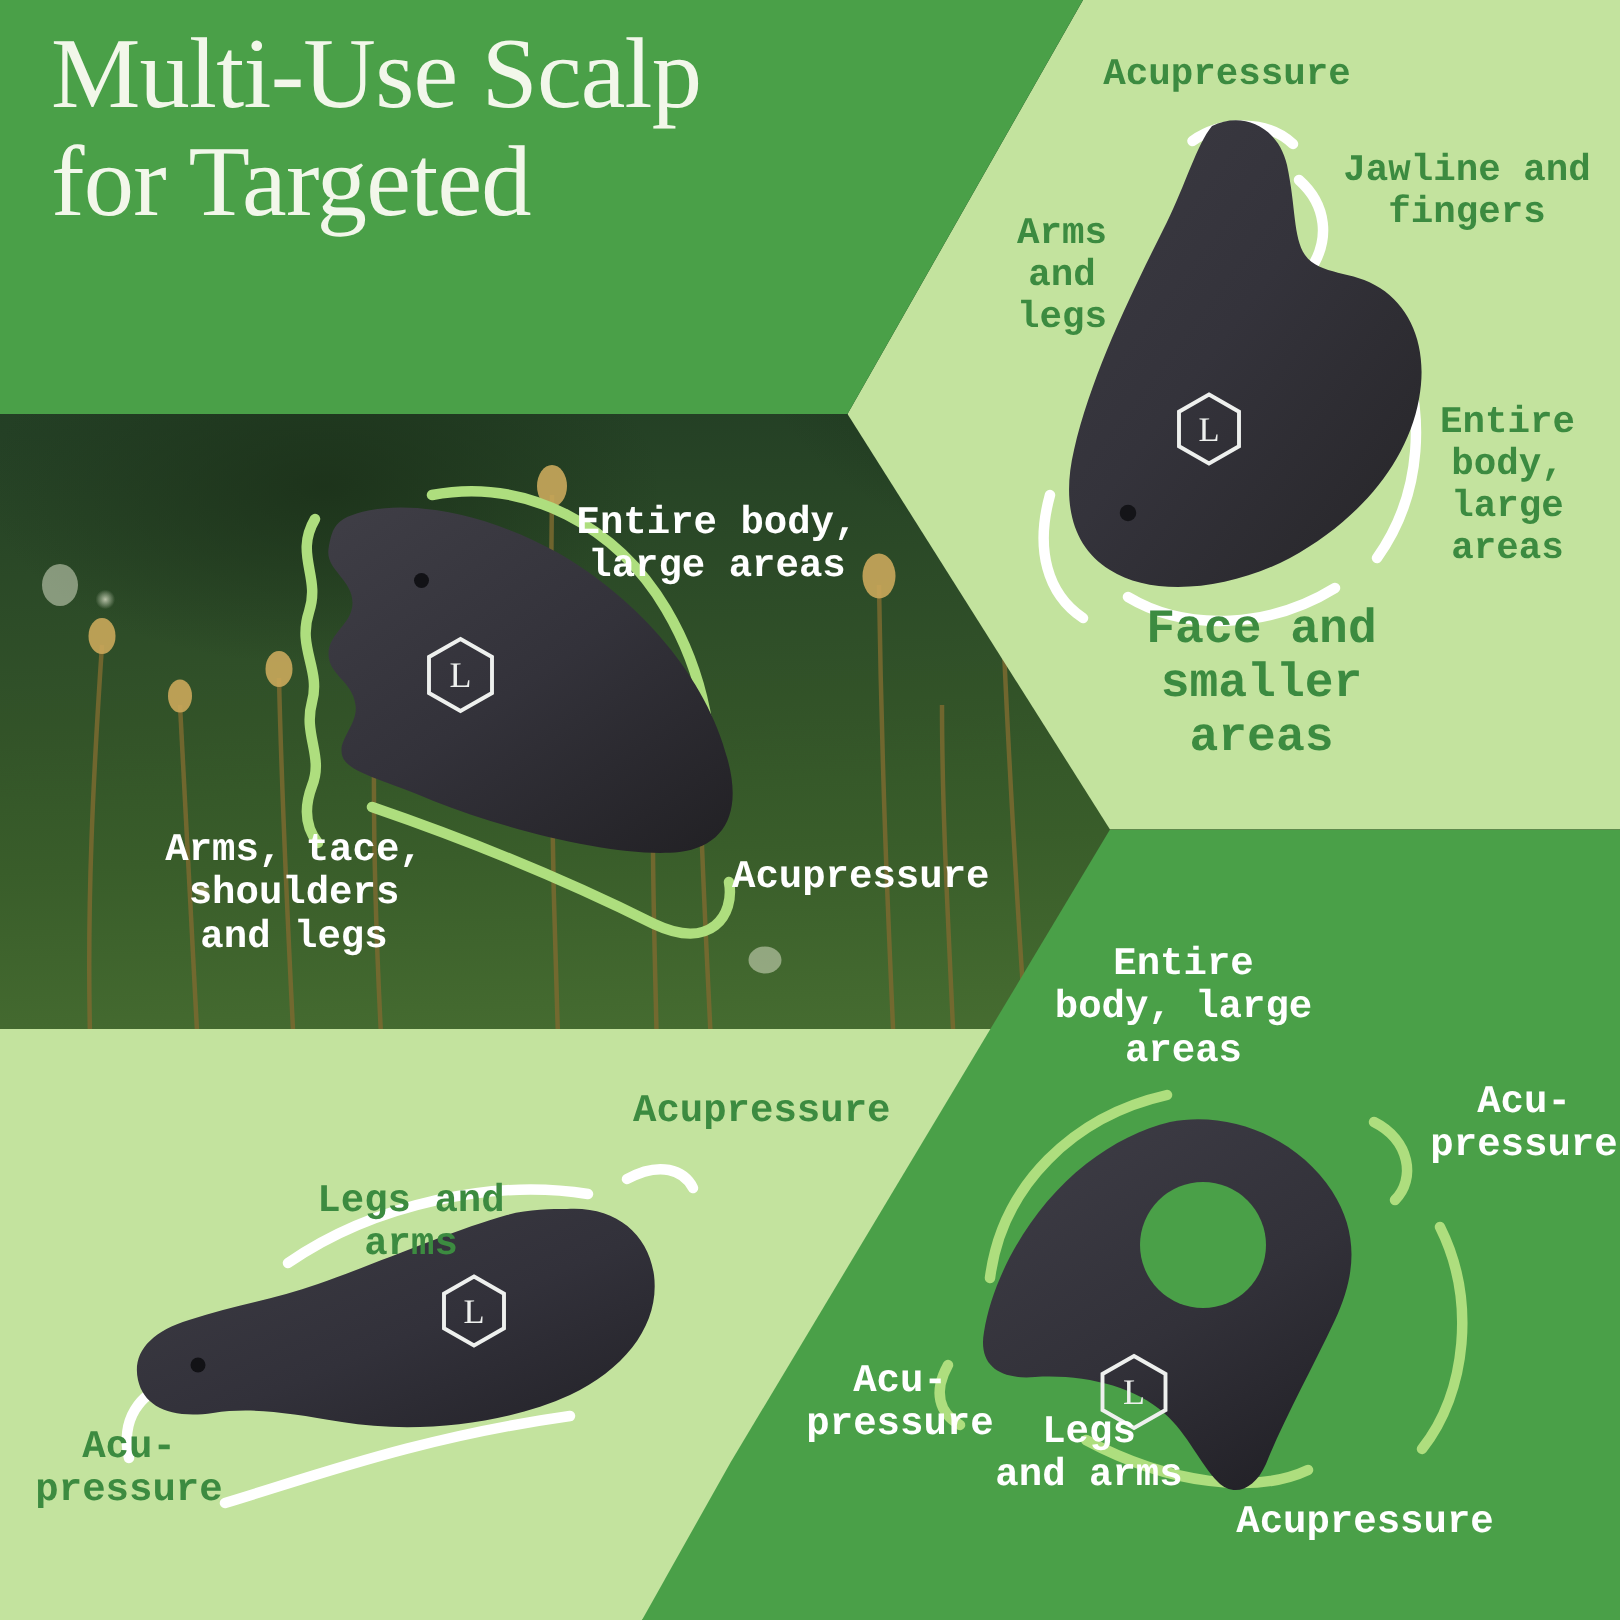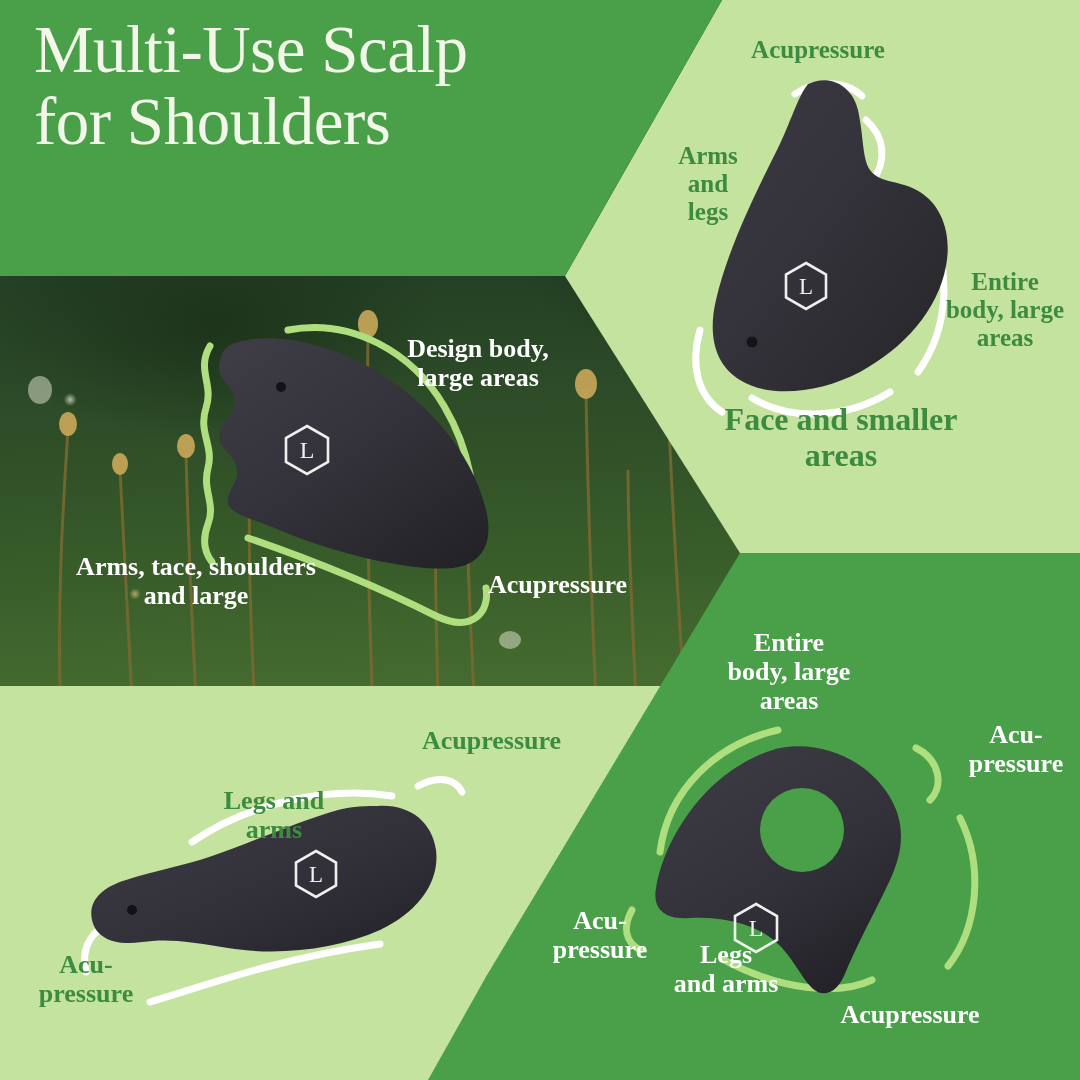--- a/index.html
+++ b/index.html
@@ -61,21 +61,21 @@
     font-family:"Liberation Serif", "DejaVu Serif", serif;
     color:#f2f7ea;
     font-size:67px;line-height:1.07;
     letter-spacing:-0.5px;
     font-weight:400;
   }
 
   
   .lbl{
     position:absolute;
-    font-family:Liberation Serif, serif;
+    font-family:Liberation Mono, monospace;
     font-weight:700;
     line-height:1.12;
     white-space:pre-line;
   }
   .lbl.dark{color:#3c8b40;}
   .lbl.light{color:#ffffff;}
   .ctr{text-align:center;}
   .lft{text-align:left;}
 
   
@@ -119,21 +119,21 @@
     </svg>
   </div>
 
   <div class="layer wedge lightgreen-bl2"></div>
   <div class="layer wedge green-br"></div>
   <div class="layer wedge lightgreen-tr"></div>
   <div class="layer wedge title-panel"></div>
 
   <div class="headline">
     <div>Multi-Use Scalp</div>
-    <div>for Shoulders</div>
+    <div>for Targeted</div>
   </div>
 
   <svg class="arcs" viewBox="0 0 1080 1080">
 
     <g stroke="#ffffff" stroke-width="7" fill="none" stroke-linecap="round">
       <path d="M795 94 C 815 80, 845 80, 862 96"></path>
       <path d="M866 120 C 884 136, 888 160, 872 182"></path>
       <path d="M775 222 C 742 252, 728 300, 730 342"></path>
       <path d="M930 222 C 952 274, 948 330, 918 372"></path>
       <path d="M700 330 C 690 366, 698 396, 722 412"></path>
@@ -240,33 +240,35 @@
          C 160 238, 152 218, 136 204 C 116 186, 82 178, 50 180
          C 26 182, 12 172, 16 150 C 22 112, 48 66, 84 38
          C 102 24, 122 14, 140 10 Z"></path>
     <g transform="translate(116,190)">
       <polygon points="0,-24 21,-12 21,12 0,24 -21,12 -21,-12" fill="none" stroke="#eef0ee" stroke-width="2.6"></polygon>
       <text x="0" y="8" text-anchor="middle" fill="#eef0ee" font-family="Liberation Serif, serif" font-size="24">L</text>
     </g>
   </svg>
 
   <div class="lbl dark ctr" style="left:718px;top:36px;width:200px;font-size:25px;">Acupressure</div>
+  <div class="lbl dark ctr" style="left:878px;top:100px;width:200px;font-size:25px;">Jawline and
+fingers</div>
   <div class="lbl dark ctr" style="left:648px;top:142px;width:120px;font-size:25px;">Arms
 and
 legs</div>
   <div class="lbl dark ctr" style="left:930px;top:268px;width:150px;font-size:25px;">Entire
 body, large
 areas</div>
   <div class="lbl dark ctr" style="left:716px;top:402px;width:250px;font-size:32px;">Face and smaller
 areas</div>
 
-  <div class="lbl light ctr" style="left:376px;top:334px;width:204px;font-size:26px;">Design body,
+  <div class="lbl light ctr" style="left:376px;top:334px;width:204px;font-size:26px;">Entire body,
 large areas</div>
   <div class="lbl light ctr" style="left:48px;top:552px;width:296px;font-size:26px;">Arms, tace, shoulders
-and large</div>
+and legs</div>
   <div class="lbl light lft" style="left:488px;top:570px;width:240px;font-size:26px;">Acupressure</div>
 
   <div class="lbl dark ctr" style="left:196px;top:742px;width:156px;font-size:26px;margin-top:44px;">Legs and
 arms</div>
   <div class="lbl dark lft" style="left:422px;top:726px;width:230px;font-size:26px;">Acupressure</div>
   <div class="lbl dark ctr" style="left:16px;top:950px;width:140px;font-size:26px;">Acu-
 pressure</div>
 
   <div class="lbl light ctr" style="left:700px;top:628px;width:178px;font-size:26px;">Entire
 body, large

